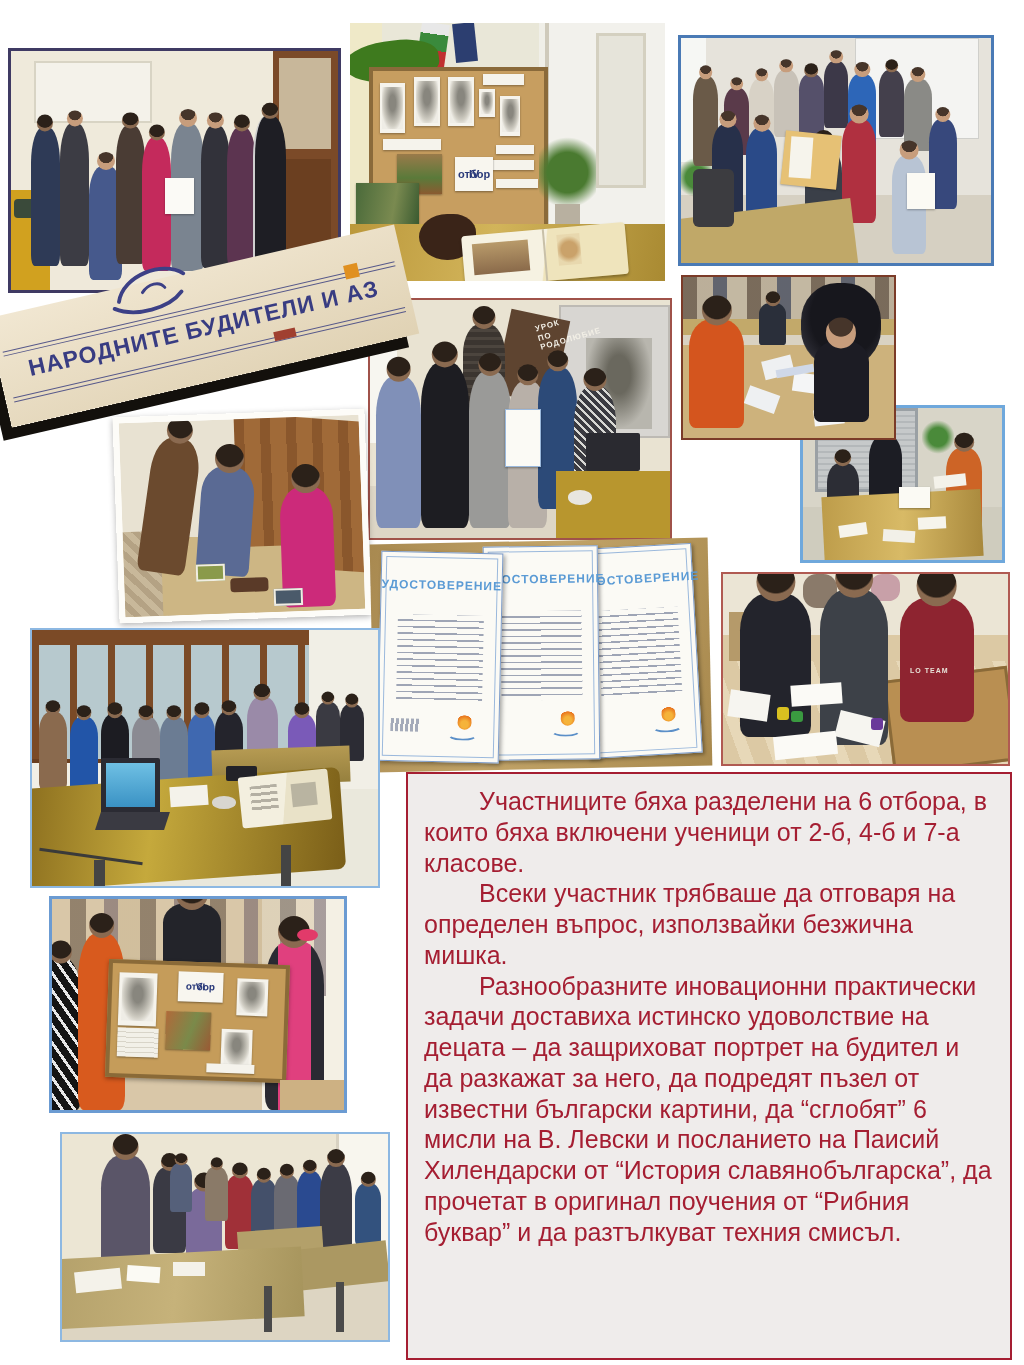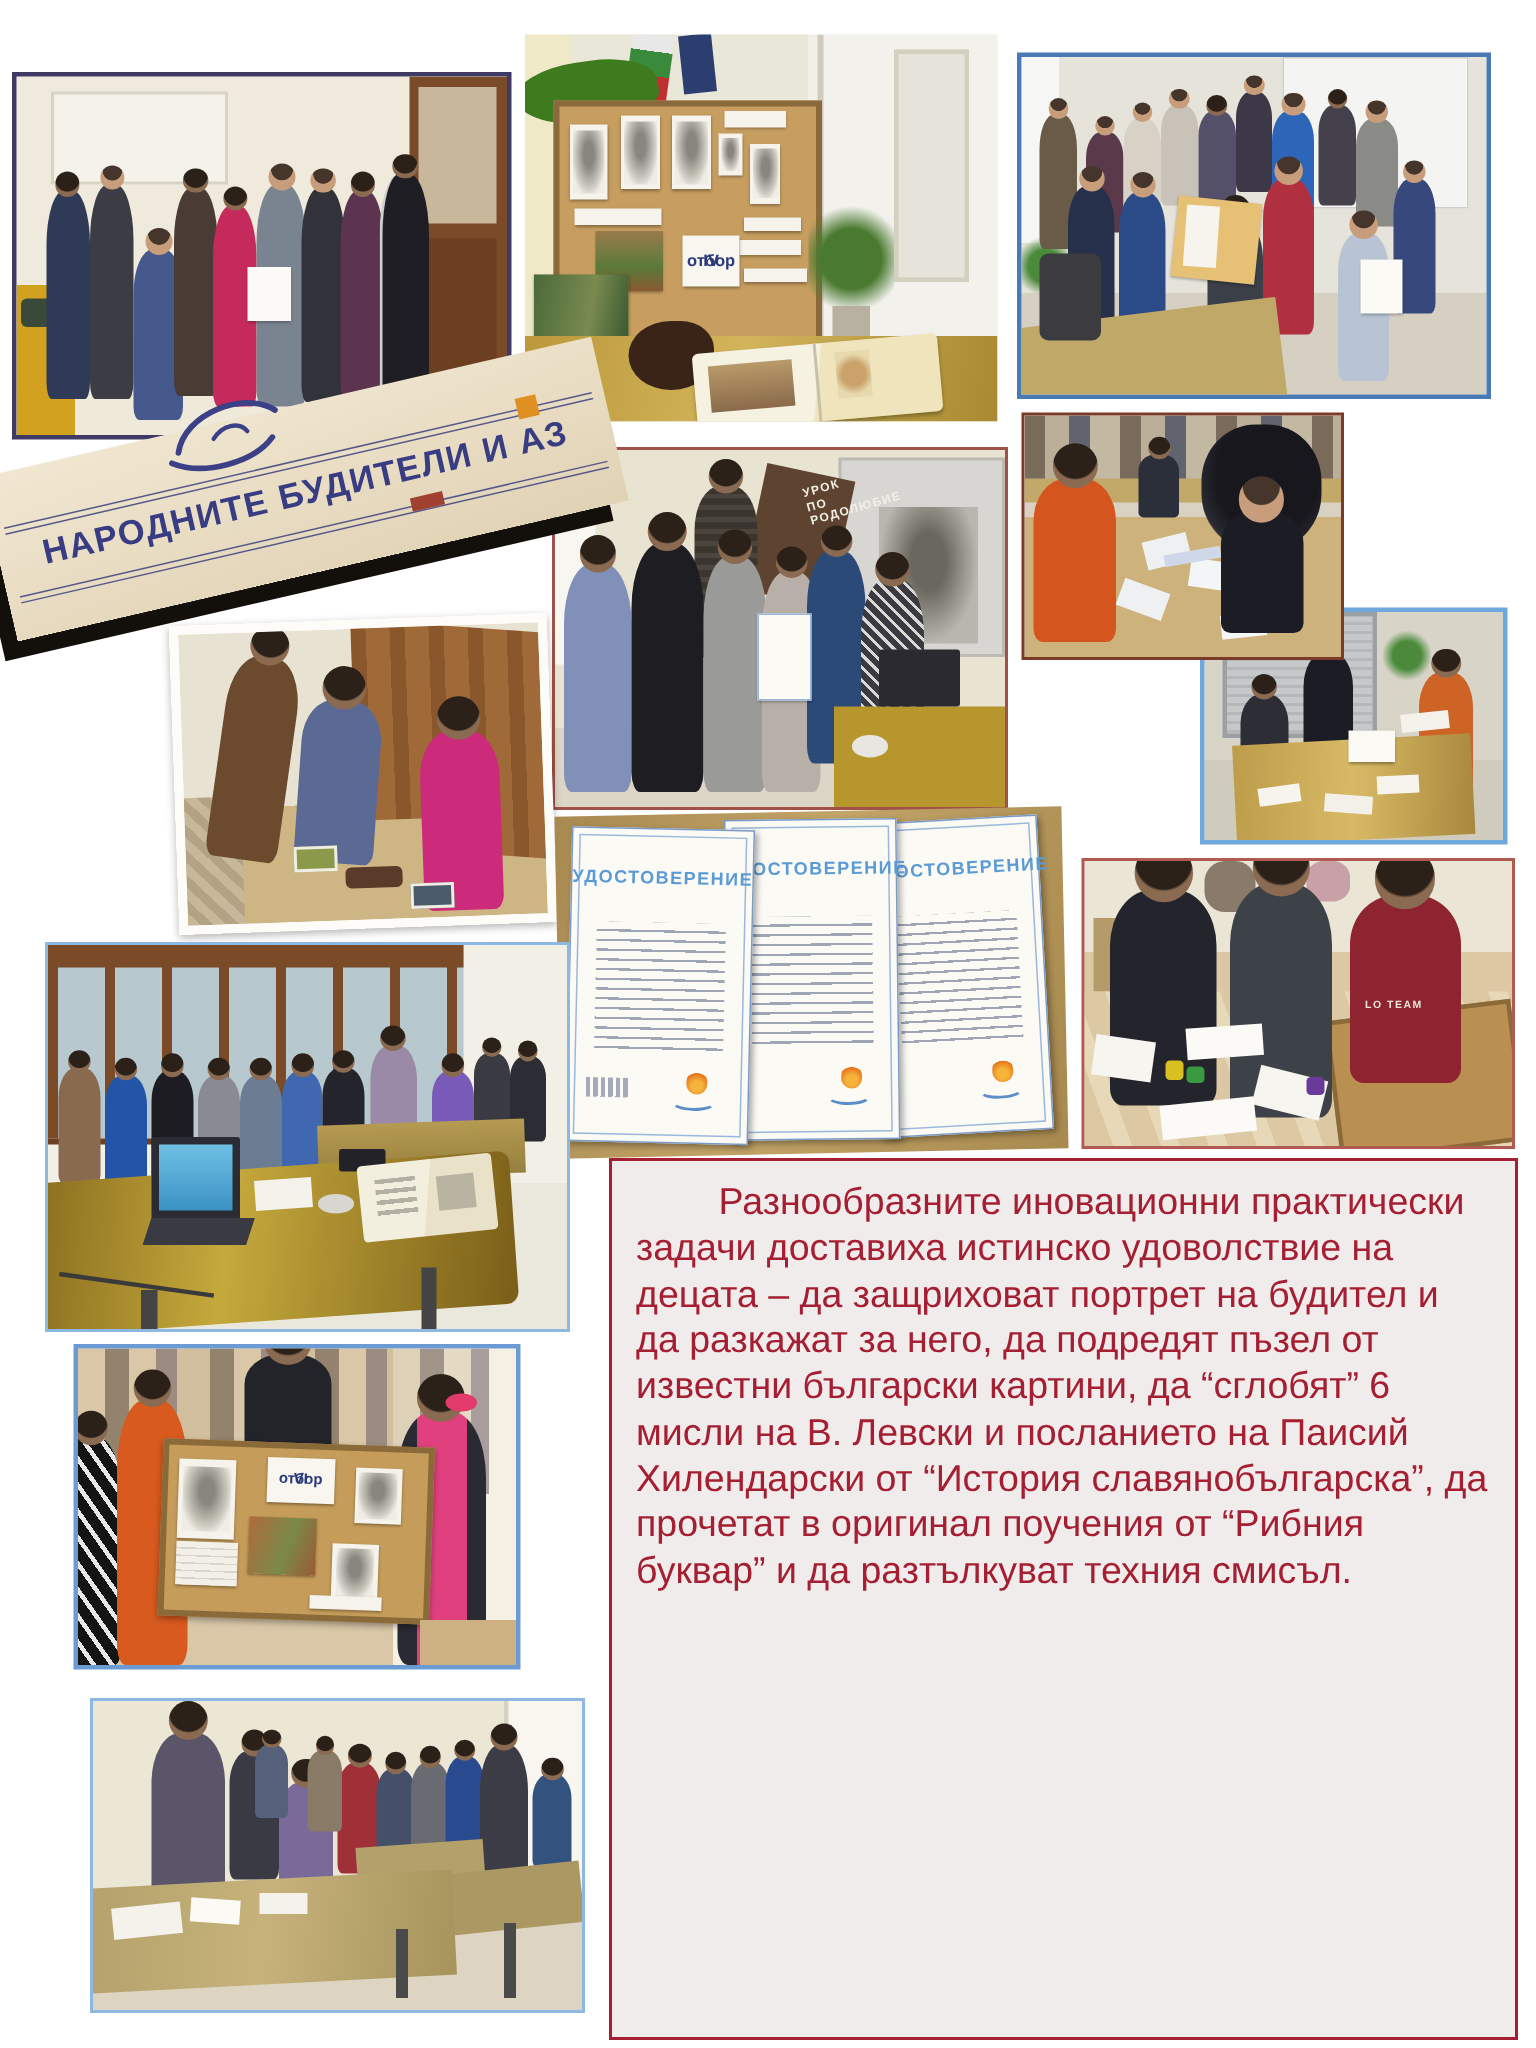--- a/index.html
+++ b/index.html
@@ -347,16 +347,18 @@
     <i style="left:72%;top:54%;width:28%;height:20%;background:#ab9862;transform:rotate(-6deg);"></i>
     <i style="left:-4%;top:58%;width:78%;height:34%;background:linear-gradient(100deg,#b3a06a,#c6b27a 50%,#a6945c);transform:rotate(-3deg);"></i>
     <i style="left:4%;top:66%;width:14%;height:10%;background:#f4f2ea;transform:rotate(-6deg);"></i>
     <i style="left:20%;top:64%;width:10%;height:8%;background:#fbfaf4;transform:rotate(4deg);"></i>
     <i style="left:34%;top:62%;width:10%;height:7%;background:#f4f2ea;"></i>
     <i style="left:62%;top:74%;width:2.5%;height:22%;background:#4a4a4a;"></i>
     <i style="left:84%;top:72%;width:2.5%;height:24%;background:#4a4a4a;"></i>
   </div>
 
   <div class="ph article" style="left:406px;top:772px;width:606px;height:588px;">
+    <p class="ind">Участниците бяха разделени на 6 отбора, в които бяха включени ученици от 2-б, 4-б и 7-а класове.</p>
+    <p class="ind">Всеки участник трябваше да отговаря на определен въпрос, използвайки безжична мишка.</p>
     <p class="ind">Разнообразните иновационни практически задачи доставиха истинско удоволствие на децата – да защриховат портрет на будител  и да разкажат за него, да подредят пъзел от известни български картини, да “сглобят” 6 мисли на В. Левски и посланието на Паисий Хилендарски от “История славянобългарска”, да прочетат в оригинал поучения от “Рибния буквар” и  да разтълкуват техния смисъл.</p>
   </div>
 
 </div>
 
 </body></html>

